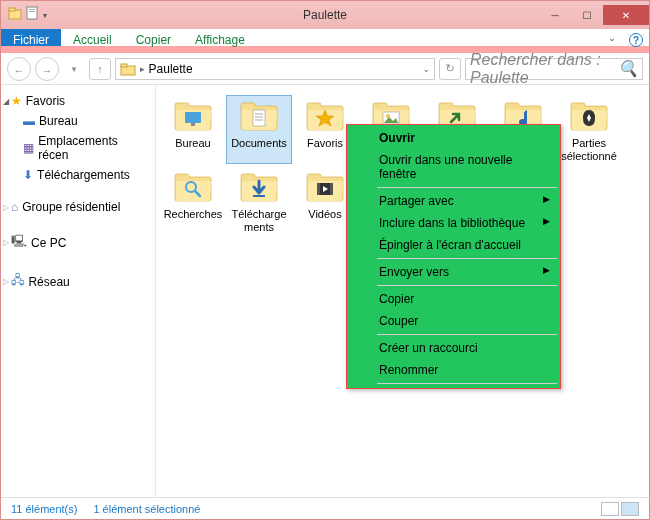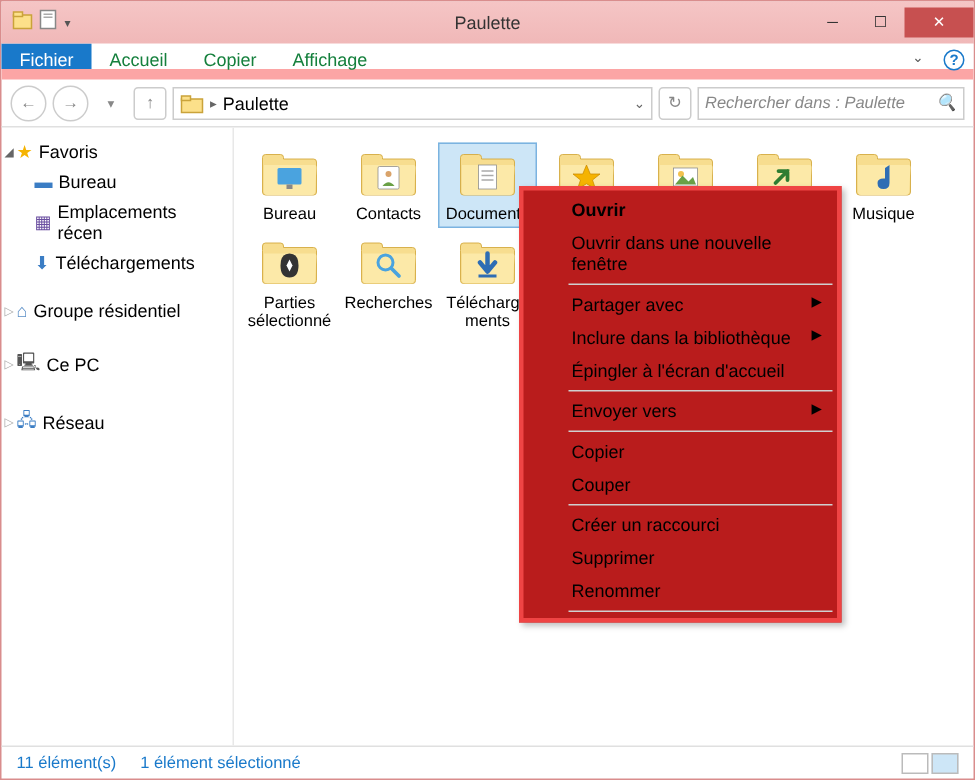--- a/index.html
+++ b/index.html
@@ -19,42 +19,42 @@
 .ribbon .tab.active { background: #1979ca; color: #fff; }
 .ribbon .spacer { flex: 1; }
 .ribbon .rbtn { width: 22px; display: flex; align-items: center; justify-content: center; color: #555; }
 .ribbon .help { color: #1979ca; font-weight: bold; border-radius: 50%; border: 1px solid #1979ca; width: 14px; height: 14px; font-size: 10px; margin: 4px 6px; display: flex; align-items: center; justify-content: center; }
 
 .navbar { height: 32px; border-bottom: 1px solid #e0e0e0; display: flex; align-items: center; padding: 0 6px; gap: 4px; }
 .navbtn { width: 22px; height: 22px; border: 1px solid #ccc; border-radius: 3px; display: flex; align-items: center; justify-content: center; font-size: 11px; color: #888; }
 .navbtn.round { border-radius: 50%; width: 24px; height: 24px; }
 .breadcrumb { flex: 0 0 320px; height: 22px; border: 1px solid #ccc; display: flex; align-items: center; padding: 0 4px; font-size: 12px; gap: 4px; }
 .breadcrumb .drop { margin-left: auto; color: #666; font-size: 9px; }
-.searchbox { flex: 1; height: 22px; border: 1px solid #ccc; display: flex; align-items: center; padding: 0 4px; font-size: 11px; color: #888; font-style: italic; gap: 4px; justify-content: center; }
+.searchbox { flex: 1; height: 22px; border: 1px solid #ccc; display: flex; align-items: center; padding: 0 4px; font-size: 16px; color: #888; font-style: italic; gap: 4px; justify-content: center; }
 
 .body { flex: 1; display: flex; overflow: hidden; }
 .nav { width: 155px; border-right: 1px solid #e8e8e8; padding: 6px 0; font-size: 12px; }
 .nav .item { padding: 3px 6px 3px 22px; display: flex; align-items: center; gap: 4px; position: relative; }
 .nav .item.header { padding-left: 10px; }
 .nav .tri { position: absolute; left: 2px; font-size: 8px; color: #666; }
 .nav .gap { height: 12px; }
 
 .content { flex: 1; padding: 10px 4px; display: flex; flex-wrap: wrap; align-content: flex-start; gap: 2px 0; }
 .fitem { width: 66px; display: flex; flex-direction: column; align-items: center; font-size: 11px; text-align: center; cursor: default; padding: 2px; }
 .fitem.selected { background: #cde6f7; border: 1px solid #7bb3e0; padding: 1px; }
 .fitem .icn { width: 44px; height: 40px; display: flex; align-items: center; justify-content: center; }
 .fitem .lbl { line-height: 1.15; word-break: break-word; }
 
 .folder-svg { width: 40px; height: 34px; }
 
 .statusbar { height: 22px; border-top: 1px solid #e0e0e0; display: flex; align-items: center; font-size: 11px; color: #1979ca; padding: 0 10px; gap: 16px; }
 .statusbar .viewbtns { margin-left: auto; display: flex; gap: 2px; }
 .statusbar .vb { width: 18px; height: 14px; border: 1px solid #bbb; }
 
-.ctxmenu { position: absolute; left: 345px; top: 123px; width: 215px; background: #b91c1c; border: 3px solid #ef4444; box-shadow: 2px 2px 4px rgba(0,0,0,.25); font-size: 12px; padding: 2px; }
+.ctxmenu { position: absolute; left: 345px; top: 123px; width: 215px; background: #22c55e; border: 1px solid #ef4444; box-shadow: 2px 2px 4px rgba(0,0,0,.25); font-size: 12px; padding: 2px; }
 .ctxmenu .mi { padding: 4px 20px 4px 30px; position: relative; }
 .ctxmenu .mi.bold { font-weight: bold; }
 .ctxmenu .mi.hover { background: #cde6f7; border: 1px solid #7bb3e0; padding: 3px 19px 3px 29px; }
 .ctxmenu .sep { height: 1px; background: #d0d0d0; margin: 2px 1px 2px 28px; }
 .ctxmenu .arrow { position: absolute; right: 8px; font-size: 9px; }
 
 .star { color: #f5b301; }
 </style>
 </head>
 <body>
@@ -156,31 +156,20 @@
         <div class="fitem">
           <div class="icn">
             <svg class="folder-svg" viewBox="0 0 40 34">
               <use href="#folder-base"></use>
               <rect x="12" y="12" width="16" height="11" fill="#4aa3df" rx="1"></rect>
               <rect x="18" y="23" width="4" height="3" fill="#888"></rect>
             </svg>
           </div>
           <div class="lbl">Bureau</div>
         </div>
-        <div class="fitem">
-          <div class="icn">
-            <svg class="folder-svg" viewBox="0 0 40 34">
-              <use href="#folder-base"></use>
-              <rect x="13" y="11" width="14" height="15" rx="1" fill="#fff" stroke="#888" stroke-width="0.5"></rect>
-              <circle cx="20" cy="16" r="2" fill="#d9a36a"></circle>
-              <path d="M16 24 Q20 19 24 24" fill="#6aa046"></path>
-            </svg>
-          </div>
-          <div class="lbl">Contacts</div>
-        </div>
         <div class="fitem selected">
           <div class="icn">
             <svg class="folder-svg" viewBox="0 0 40 34">
               <use href="#folder-base"></use>
               <rect x="14" y="10" width="12" height="16" fill="#fff" stroke="#888" stroke-width="0.5"></rect>
               <line x1="16" y1="14" x2="24" y2="14" stroke="#aaa"></line>
               <line x1="16" y1="17" x2="24" y2="17" stroke="#aaa"></line>
               <line x1="16" y1="20" x2="24" y2="20" stroke="#aaa"></line>
             </svg>
           </div>
@@ -285,21 +274,20 @@
       <div class="mi"><span>Partager avec</span><span class="arrow">▶</span></div>
       <div class="mi"><span>Inclure dans la bibliothèque</span><span class="arrow">▶</span></div>
       <div class="mi"><span>Épingler à l'écran d'accueil</span></div>
       <div class="sep"></div>
       <div class="mi"><span>Envoyer vers</span><span class="arrow">▶</span></div>
       <div class="sep"></div>
       <div class="mi"><span>Copier</span></div>
       <div class="mi"><span>Couper</span></div>
       <div class="sep"></div>
       <div class="mi"><span>Créer un raccourci</span></div>
-      <div class="mi"><span>Supprimer</span></div>
       <div class="mi"><span>Renommer</span></div>
       <div class="sep"></div>
     </div>
 
 </div>
 
 <svg width="0" height="0" style="position:absolute">
   <defs>
     <g id="folder-base">
       <path d="M2 8 L2 5 Q2 3 4 3 L14 3 Q16 3 16 5 L16 6 L36 6 Q38 6 38 8 L38 28 Q38 30 36 30 L4 30 Q2 30 2 28 Z" fill="#f7dd8f" stroke="#d4a93f" stroke-width="0.6"></path>

